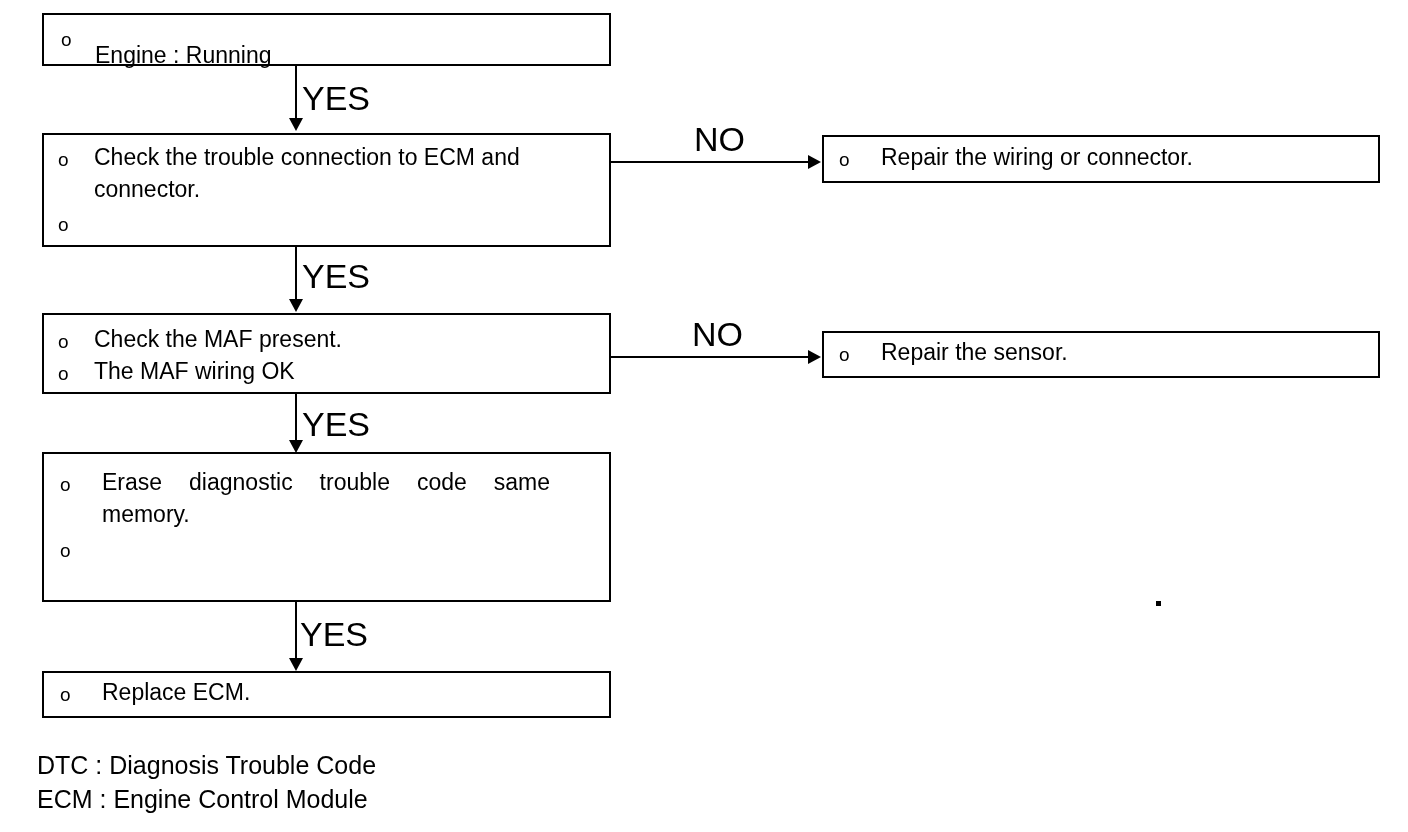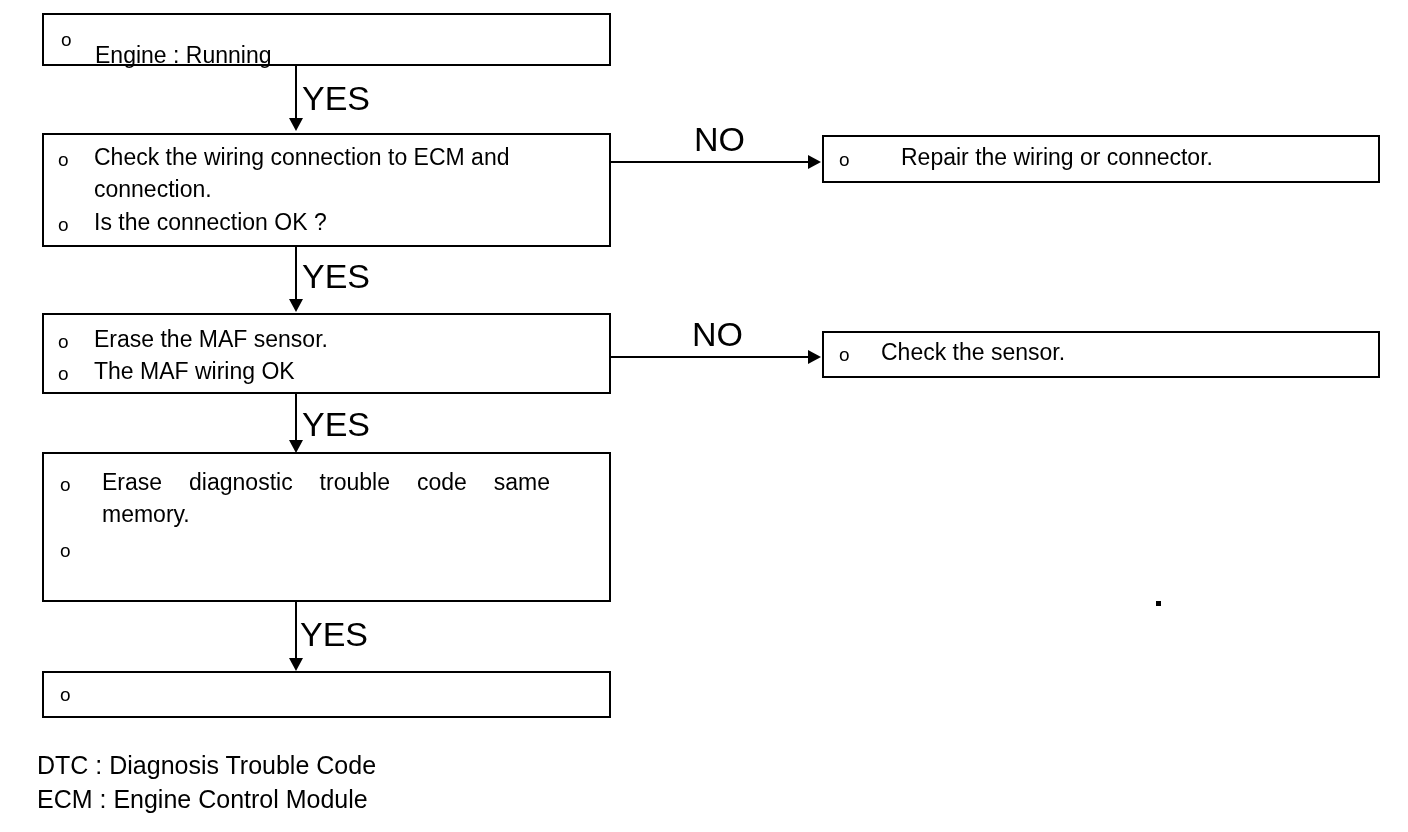--- a/index.html
+++ b/index.html
@@ -112,58 +112,57 @@
     </div>
   </div>
 
   <div class="vline" style="left:295px; top:66px; height:52px;"></div>
   <div class="arrow-down" style="left:289px; top:118px;"></div>
   <span class="edge-label" style="left:302px; top:84px;">YES</span>
 
   <div class="box" style="left:42px; top:133px; width:569px; height:114px;">
     <div class="box-inner">
       <span class="bullet" style="left:14px; top:9px;">o</span>
-      <span class="bullet-text" style="left:50px; top:6px; width:510px;">Check the wiring connection to ECM and connection.</span>
+      <span class="bullet-text" style="left:50px; top:6px; width:510px;">Check the trouble connection to ECM and connector.</span>
       <span class="bullet" style="left:14px; top:74px;">o</span>
-      <span class="bullet-text" style="left:50px; top:71px; width:500px;">Is the connection OK ?</span>
     </div>
   </div>
 
   <div class="hline" style="left:611px; top:161px; width:202px;"></div>
   <div class="arrow-right" style="left:808px; top:155px;"></div>
   <span class="edge-label" style="left:694px; top:125px;">NO</span>
 
   <div class="box" style="left:822px; top:135px; width:558px; height:48px;">
     <div class="box-inner">
       <span class="bullet" style="left:15px; top:7px;">o</span>
-      <span class="bullet-text" style="left:57px; top:4px; width:480px;margin-left:20px;">Repair the wiring or connector.</span>
+      <span class="bullet-text" style="left:57px; top:4px; width:480px;">Repair the wiring or connector.</span>
     </div>
   </div>
 
   <div class="vline" style="left:295px; top:247px; height:54px;"></div>
   <div class="arrow-down" style="left:289px; top:299px;"></div>
   <span class="edge-label" style="left:302px; top:262px;">YES</span>
 
   <div class="box" style="left:42px; top:313px; width:569px; height:81px;">
     <div class="box-inner">
       <span class="bullet" style="left:14px; top:11px;">o</span>
-      <span class="bullet-text" style="left:50px; top:8px; width:500px;">Erase the MAF sensor.</span>
+      <span class="bullet-text" style="left:50px; top:8px; width:500px;">Check the MAF present.</span>
       <span class="bullet" style="left:14px; top:43px;">o</span>
       <span class="bullet-text" style="left:50px; top:40px; width:500px;">The MAF wiring OK</span>
     </div>
   </div>
 
   <div class="hline" style="left:611px; top:356px; width:202px;"></div>
   <div class="arrow-right" style="left:808px; top:350px;"></div>
   <span class="edge-label" style="left:692px; top:320px;">NO</span>
 
   <div class="box" style="left:822px; top:331px; width:558px; height:47px;">
     <div class="box-inner">
       <span class="bullet" style="left:15px; top:6px;">o</span>
-      <span class="bullet-text" style="left:57px; top:3px; width:480px;">Check the sensor.</span>
+      <span class="bullet-text" style="left:57px; top:3px; width:480px;">Repair the sensor.</span>
     </div>
   </div>
 
   <div class="vline" style="left:295px; top:394px; height:50px;"></div>
   <div class="arrow-down" style="left:289px; top:440px;"></div>
   <span class="edge-label" style="left:302px; top:410px;">YES</span>
 
   <div class="box" style="left:42px; top:452px; width:569px; height:150px;">
     <div class="box-inner">
       <span class="bullet" style="left:16px; top:15px;">o</span>
@@ -172,20 +171,21 @@
     </div>
   </div>
 
   <div class="vline" style="left:295px; top:602px; height:56px;"></div>
   <div class="arrow-down" style="left:289px; top:658px;"></div>
   <span class="edge-label" style="left:300px; top:620px;">YES</span>
 
   <div class="box" style="left:42px; top:671px; width:569px; height:47px;">
     <div class="box-inner">
       <span class="bullet" style="left:16px; top:6px;">o</span>
+      <span class="bullet-text" style="left:58px; top:3px; width:480px;">Replace ECM.</span>
     </div>
   </div>
 
   <div class="legend-line" style="top:750px;">DTC : Diagnosis Trouble Code</div>
   <div class="legend-line" style="top:784px;">ECM : Engine Control Module</div>
 
   <div class="speck" style="left:1156px; top:601px;"></div>
 
 </div>
 

